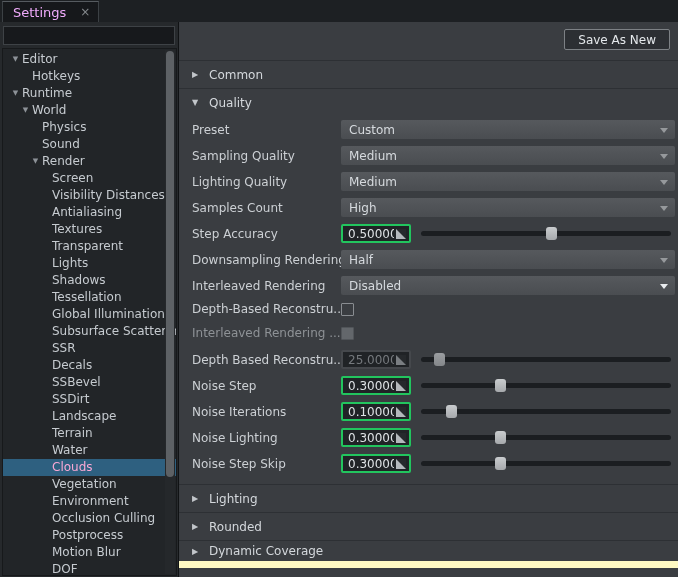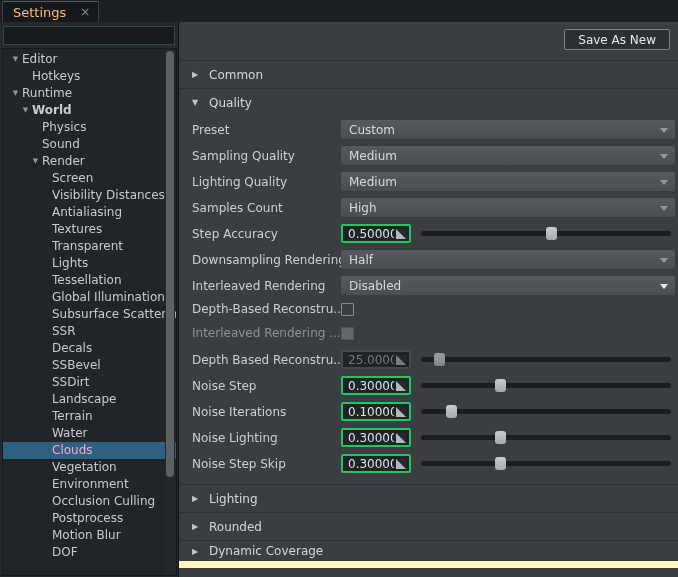--- a/index.html
+++ b/index.html
@@ -3,21 +3,21 @@
 <meta charset="utf-8">
 <style>
   * { margin:0; padding:0; box-sizing:border-box; }
   html,body { width:678px; height:577px; overflow:hidden; }
   body { font-family:"DejaVu Sans","Liberation Sans",sans-serif; background:#26292c; font-size:12px; }
 
   
   .tabbar { height:22px; background:#1d2023; display:flex; align-items:flex-end; }
   .tab { height:21px; margin-left:2px; padding:0 8px 0 10px; display:flex; align-items:center; gap:14px;
          background:#16181b; border:1px solid #3c4145; border-top:1px solid #565b60; border-bottom:none; }
-  .tab-title { color:#fdba74; font-size:13px; }
+  .tab-title { color:#f0abfc; font-size:13px; }
   .tab-close { color:#85898d; font-size:12px; line-height:1; cursor:default; }
 
   
   .main { display:flex; height:555px; }
   .left { width:179px; background:#26292c; border-right:1px solid #101214; display:flex; flex-direction:column; }
   .search { margin:4px 3px 3px 3px; height:19px; background:#17191c; border:1px solid #3e4246; color:#d0d4d8;
             font-family:inherit; font-size:12px; padding:0 4px; outline:none; }
   .tree-wrap { flex:1; margin:0 1px 1px 2px; background:#222528; border:1px solid #17191b; position:relative; overflow:hidden; }
   .tree { padding-top:2px; }
   .tree-item { height:17px; line-height:17px; color:#c6cbd0; white-space:nowrap; display:flex; align-items:center; cursor:default; }
@@ -91,21 +91,21 @@
             <div>Editor</div>
           </div>
           <div class="tree-item" style="padding-left: 16px;">
             <div class="tree-arrow"></div>
             <div>Hotkeys</div>
           </div>
           <div class="tree-item" style="padding-left: 6px;">
             <div class="tree-arrow expanded"></div>
             <div>Runtime</div>
           </div>
-          <div class="tree-item" style="padding-left: 16px; font-weight: bold;">
+          <div class="tree-item" style="padding-left: 16px;">
             <div class="tree-arrow expanded"></div>
             <div>World</div>
           </div>
           <div class="tree-item" style="padding-left: 26px;">
             <div class="tree-arrow"></div>
             <div>Physics</div>
           </div>
           <div class="tree-item" style="padding-left: 26px;">
             <div class="tree-arrow"></div>
             <div>Sound</div>
@@ -130,20 +130,24 @@
             <div class="tree-arrow"></div>
             <div>Textures</div>
           </div>
           <div class="tree-item" style="padding-left: 36px;">
             <div class="tree-arrow"></div>
             <div>Transparent</div>
           </div>
           <div class="tree-item" style="padding-left: 36px;">
             <div class="tree-arrow"></div>
             <div>Lights</div>
+          </div>
+          <div class="tree-item" style="padding-left: 36px;">
+            <div class="tree-arrow"></div>
+            <div>Shadows</div>
           </div>
           <div class="tree-item" style="padding-left: 36px;">
             <div class="tree-arrow"></div>
             <div>Tessellation</div>
           </div>
           <div class="tree-item" style="padding-left: 36px;">
             <div class="tree-arrow"></div>
             <div>Global Illumination</div>
           </div>
           <div class="tree-item" style="padding-left: 36px;">

